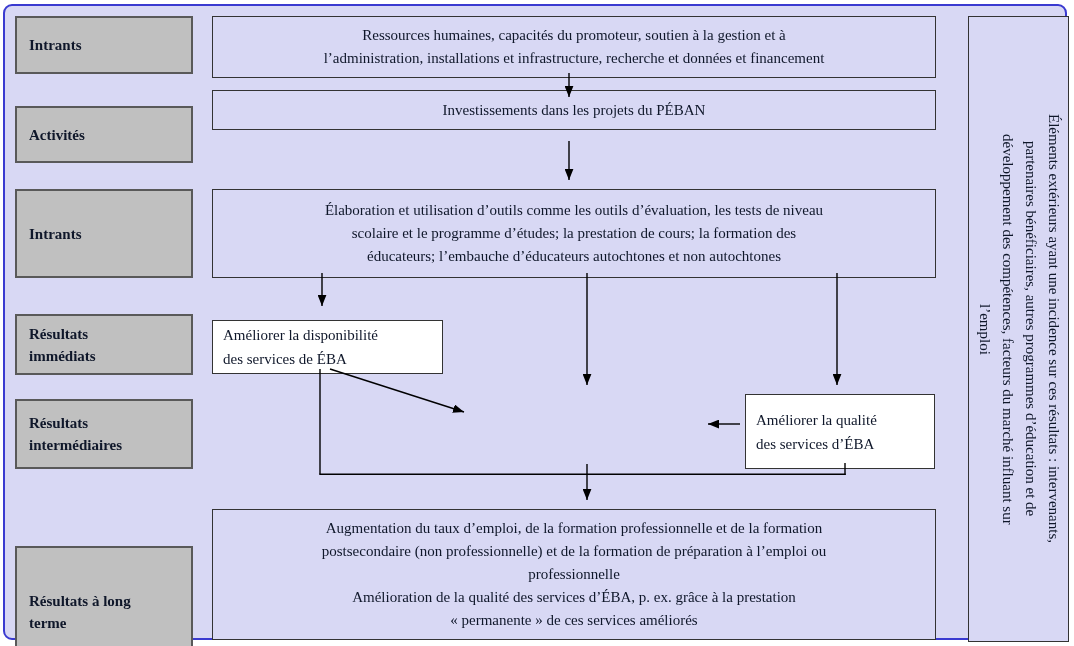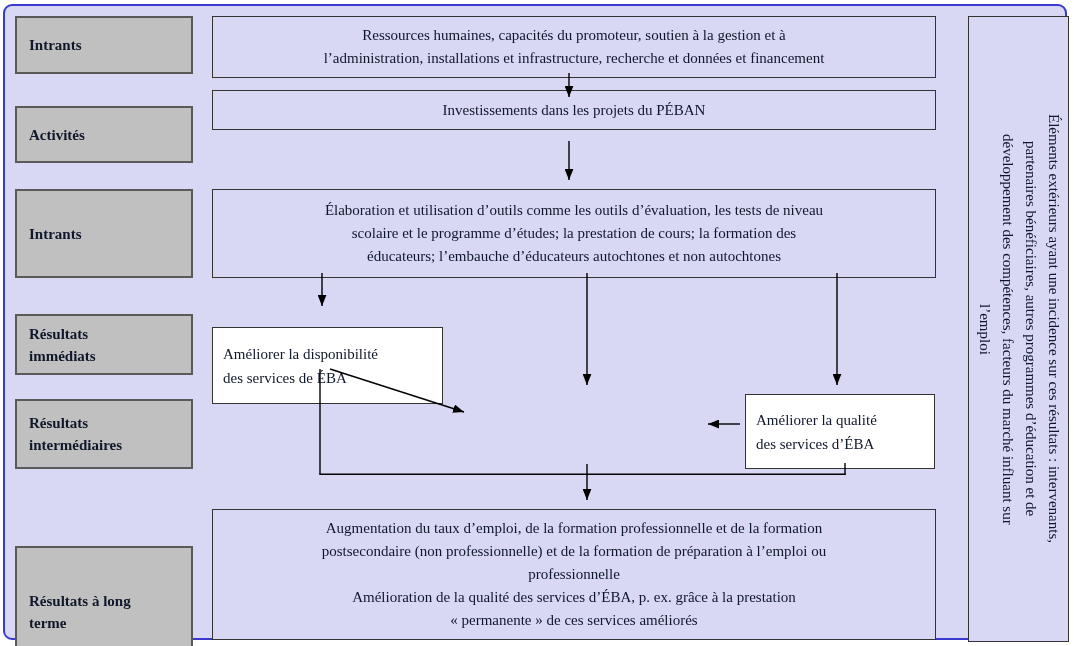--- a/index.html
+++ b/index.html
@@ -67,21 +67,21 @@
   .s1{top:100px;height:57px;}
   .s2{top:183px;height:89px;}
   .s3{top:308px;height:61px;}
   .s4{top:393px;height:70px;}
   .s5{top:503px;height:131px;margin-top:37px;}
   
   .b0{top:10px;height:62px;}
   .b1{top:84px;height:40px;}
   .b2{top:183px;height:89px;}
   .blt{top:503px;height:131px;}
-  .wa{left:207px;top:321px;width:231px;height:77px;}
+  .wa{left:207px;top:314px;width:231px;height:54px;}
   .wb{left:470px;top:388px;width:235px;height:75px;}
   .wc{left:740px;top:388px;width:190px;height:75px;}
 </style>
 </head>
 <body>
 
 <div class="canvas">
   <div class="frame">
 
     <div class="abs stage s0">Intrants</div>

